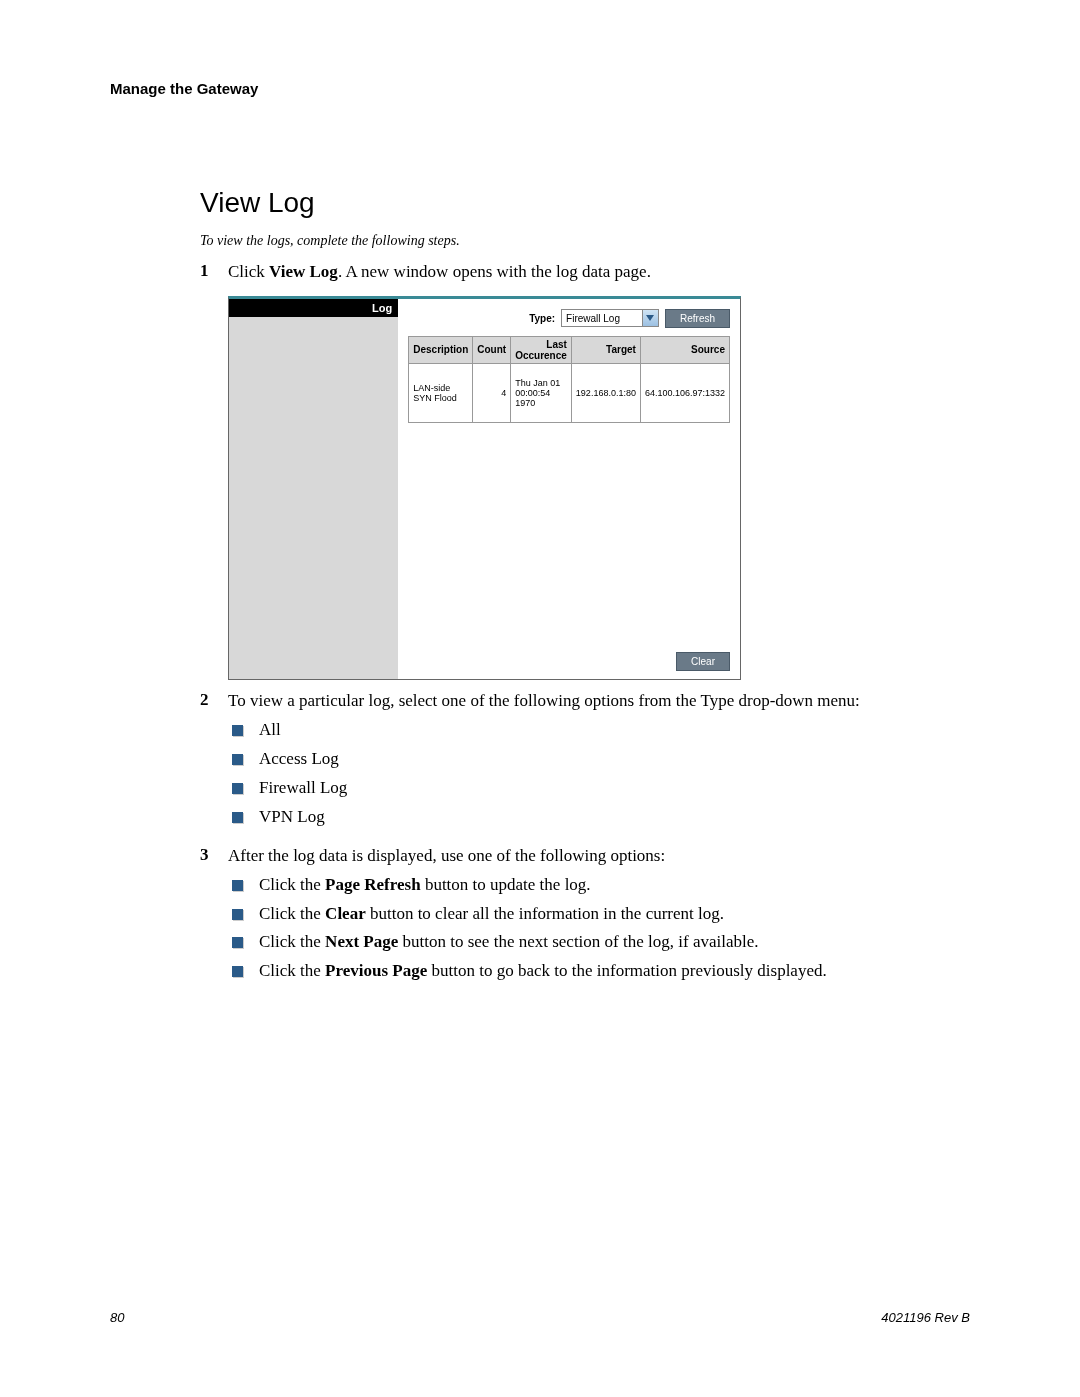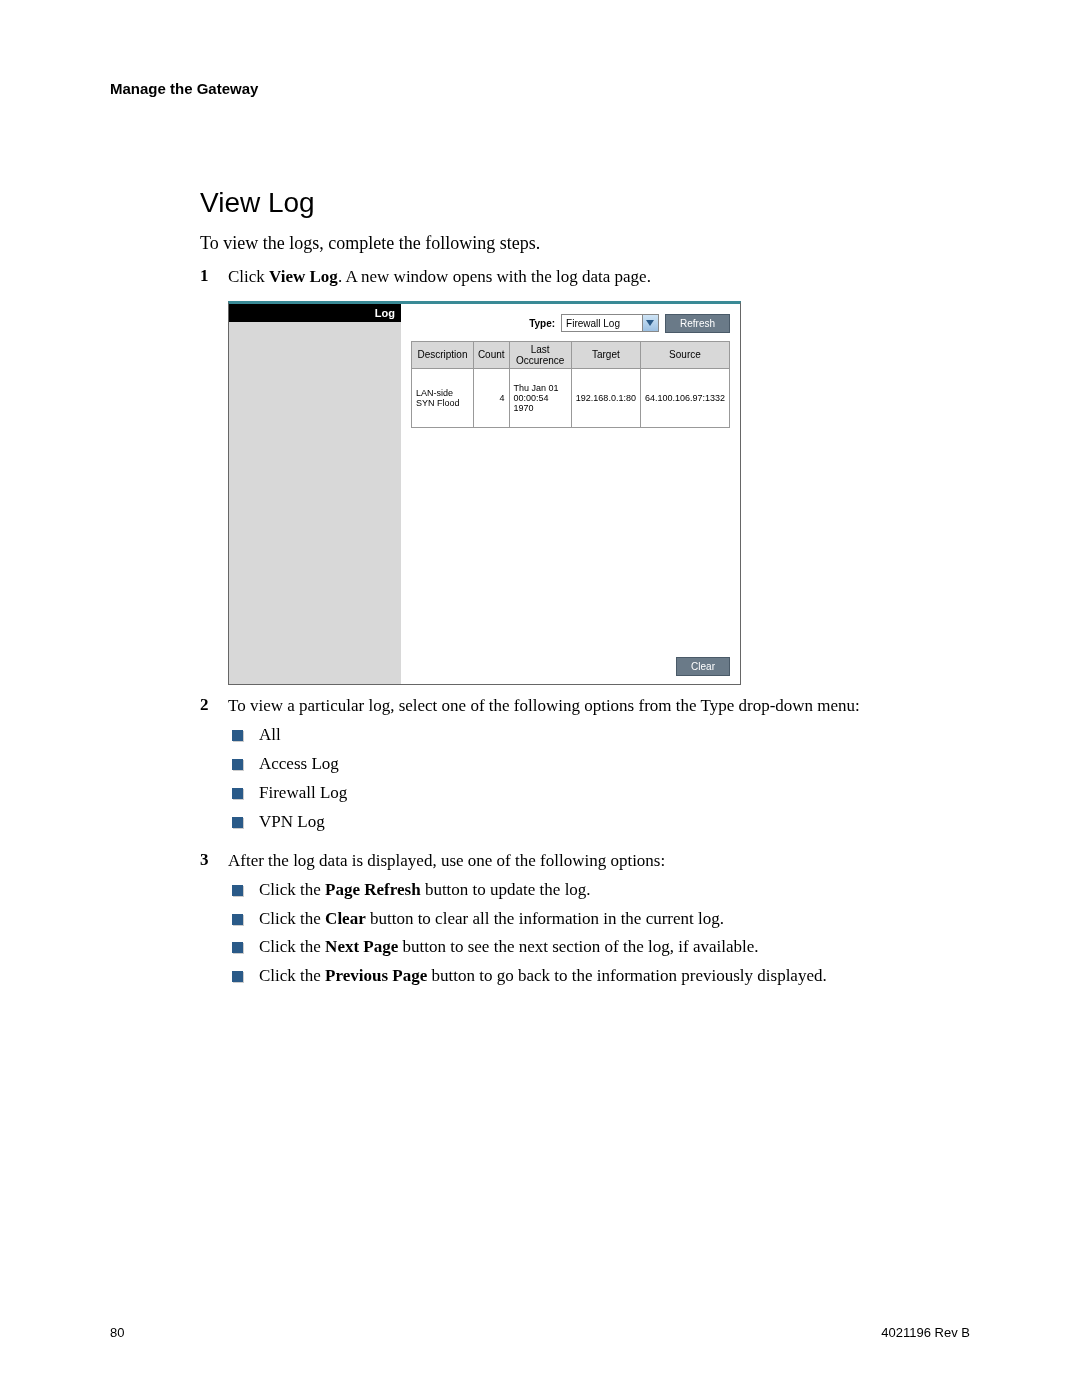--- a/index.html
+++ b/index.html
@@ -25,22 +25,23 @@
     margin-left: 90px;
   }
   .title {
     font-family: Arial, Helvetica, sans-serif;
     font-size: 28px;
     font-weight: 400;
     color: #000;
     margin-bottom: 14px;
   }
   .intro {
-    font-size: 18px;
+    font-size: 14px;
     margin-bottom: 12px;
+    font-style: italic;
   }
   .step {
     display: flex;
     margin-bottom: 10px;
   }
   .step-num {
     font-weight: bold;
     width: 28px;
     flex-shrink: 0;
     font-size: 17px;
@@ -127,22 +128,22 @@
   }
   .ss-table {
     border-collapse: collapse;
     width: 100%;
     font-size: 10px;
   }
   .ss-table th {
     background: #d8d8d8;
     border: 1px solid #999;
     padding: 2px 4px;
-    font-weight: normal;
-    text-align: center;
+    font-weight: bold;
+    text-align: right;
     font-size: 10px;
   }
   .ss-table td {
     border: 1px solid #999;
     padding: 14px 4px;
     font-size: 9px;
     vertical-align: middle;
   }
   .ss-table td.num { text-align: right; }
   .ss-footer-row {
@@ -165,27 +166,28 @@
     width: 11px;
     height: 11px;
     background: #2a5a88;
     margin-top: 6px;
     margin-right: 16px;
     flex-shrink: 0;
     box-shadow: 1px 1px 0 rgba(0,0,0,0.2);
   }
   .footer {
     position: absolute;
-    bottom: 57px;
+    bottom: 72px;
     left: 110px;
     right: 110px;
     display: flex;
     justify-content: space-between;
     font-family: Arial, Helvetica, sans-serif;
     font-size: 13px;
+    font-style: italic;
   }
 </style>
 </head>
 <body>
 
 <div class="page">
   <div class="header-text">Manage the Gateway</div>
 
   <div class="main-content">
     <h2 class="title">View Log</h2>

